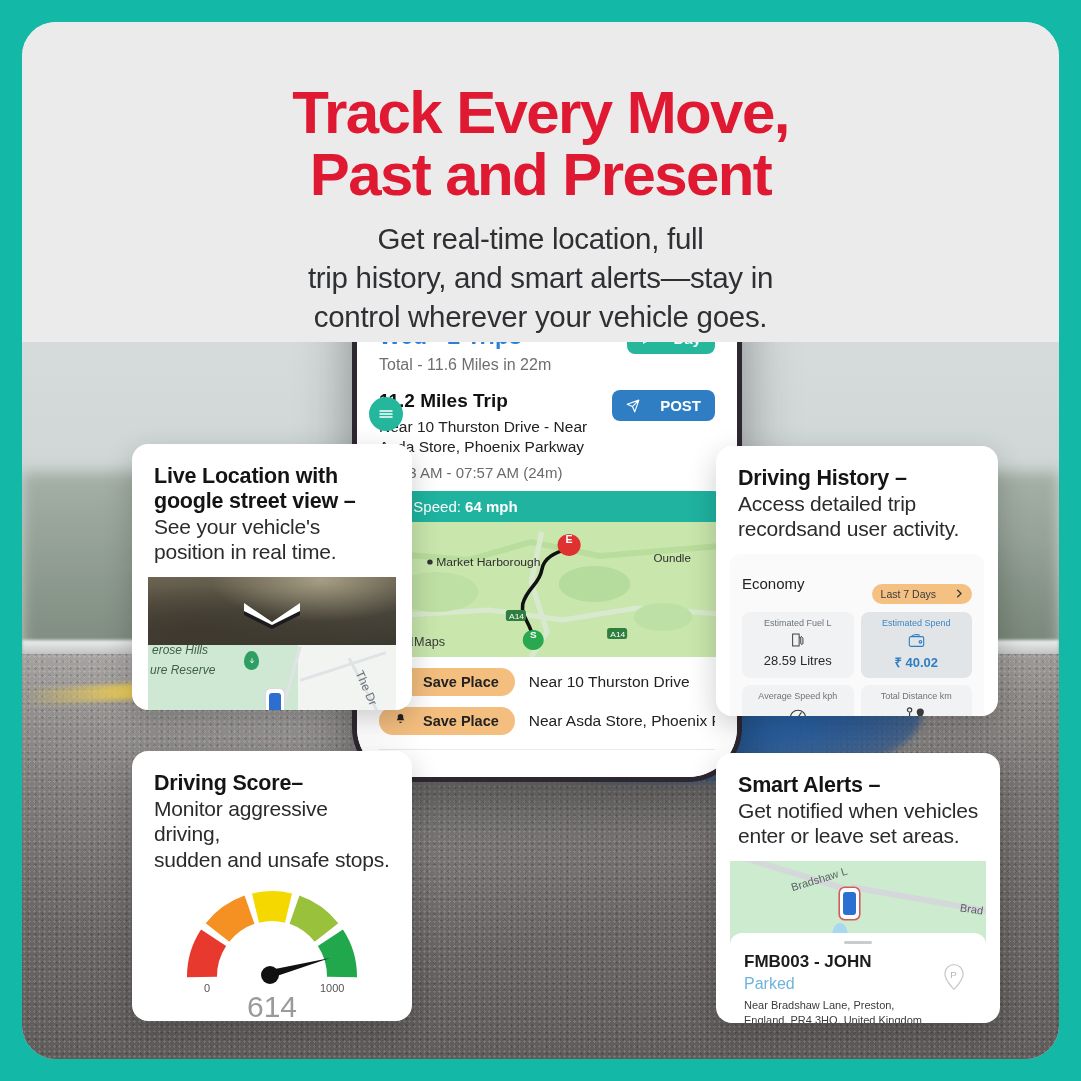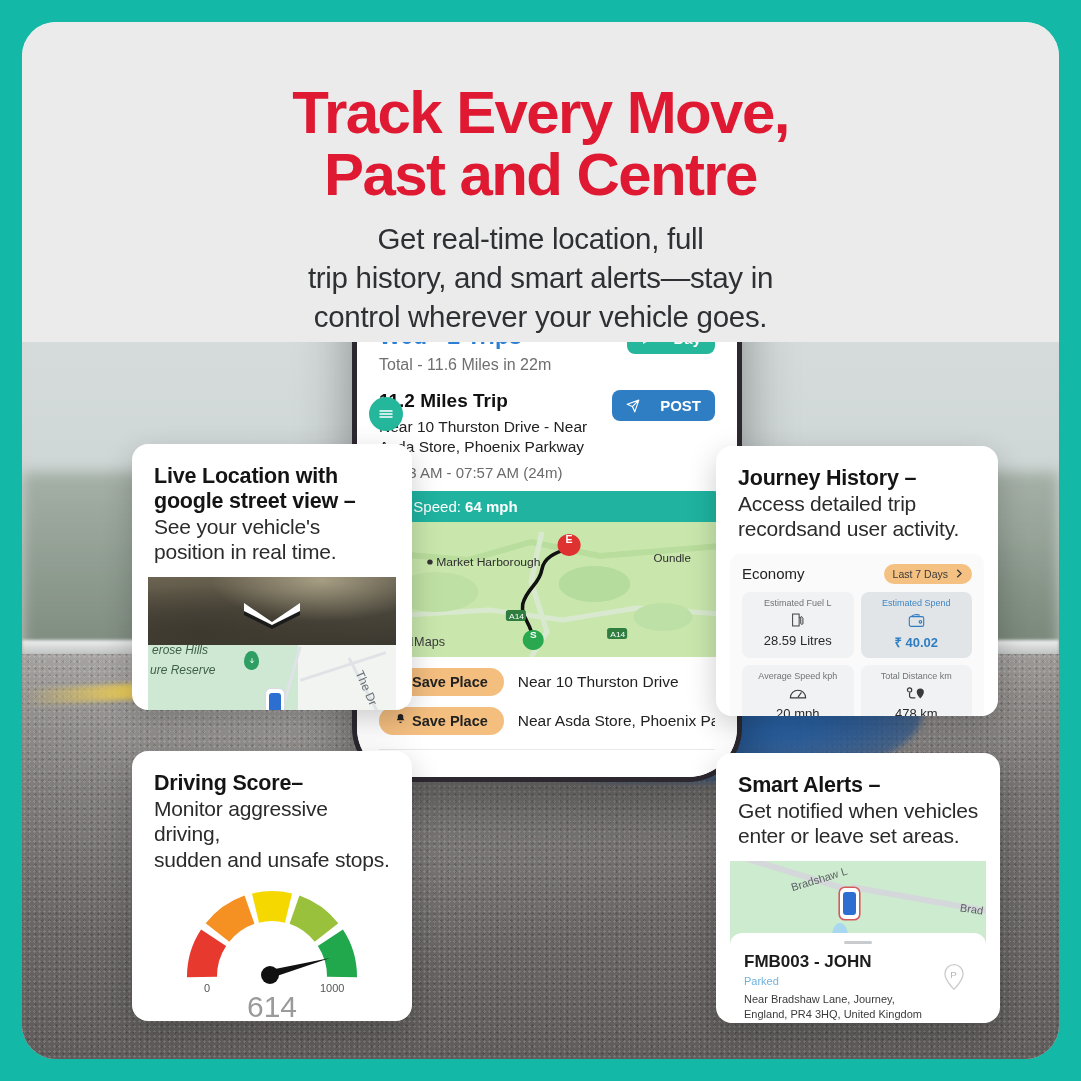--- a/index.html
+++ b/index.html
@@ -109,21 +109,21 @@
   .tc-title { font-size:19px; font-weight:700; color:#111; }
   .tc-sub { font-size:15.5px; color:#222; margin-top:5px; line-height:1.28; }
   .tc-time { font-size:15px; color:#6b6b6b; margin-top:7px; }
   .speedbar { margin-top:10px; background:#1fb3a0; color:#fff; font-size:15px;
               padding:7px 12px; border-radius:7px 7px 0 0; }
   .speedbar b { font-weight:700; }
   .tripmap { position:relative; height:135px; background:#c9e7ad; overflow:hidden;
              border-radius:0 0 7px 7px; }
   .saverow { display:flex; align-items:center; gap:14px; margin:11px 6px 0; }
   .savebtn { background:#f4be7f; color:#222; font-size:14.5px; font-weight:600;
-             border-radius:16px; padding:6px 16px; display:inline-flex; gap:6px;
+             border-radius:16px; padding:6px 16px; display:inline-flex; gap:17px;
              align-items:flex-start; white-space:nowrap; }
   .saveaddr { font-size:15.5px; color:#222; white-space:nowrap; overflow:hidden; }
   .teal-badge { position:absolute; left:12px; top:330px; width:34px; height:34px;
                 border-radius:50%; background:#25b79b; display:flex;
                 align-items:center; justify-content:center; z-index:5; }
 
   
   .fcard { position:absolute; background:#fff; border-radius:16px; z-index:40;
            box-shadow:0 10px 30px rgba(0,0,0,.20); overflow:hidden; }
   .fc-pad { padding:20px 22px 0; }
@@ -154,21 +154,21 @@
             border-radius:5px; background:#fff; box-shadow:0 0 0 1.5px #d9dde0; }
   .mm-car i { position:absolute; left:3px; top:4px; right:3px; bottom:4px;
               border-radius:3px; background:#2d6fd1; display:block; }
   .mm-rd { position:absolute; background:#dfe3e6; }
 
   
   .econ { margin:12px 14px 0; background:#fafafa; border-radius:10px; padding:10px 12px 8px; }
   .econ-top { display:flex; justify-content:space-between; align-items:center; }
   .econ-t { font-size:15px; color:#222; }
   .econ-pill { background:#f5c183; color:#3a3a3a; font-size:10.5px; border-radius:11px;
-               padding:4px 9px; display:flex; gap:8px; align-items:center; }
+               padding:4px 9px; display:flex; gap:20px; align-items:center;margin-top:20px; }
   .econ-grid { display:grid; grid-template-columns:1fr 1fr; gap:7px; margin-top:8px; }
   .econ-cell { background:#f1f2f3; border-radius:8px; padding:6px 4px 7px;
                text-align:center; }
   .econ-cell.hl { background:#e2e5e7; }
   .ec-l { font-size:9px; color:#6f7478; }
   .ec-l.b { color:#3f86c4; }
   .ec-v { font-size:13px; color:#2a2a2a; margin-top:3px; }
   .ec-v.b { color:#2f7ec4; font-weight:600; }
   .ec-ico { height:19px; display:flex; align-items:center; justify-content:center; margin-top:3px; }
 
@@ -186,21 +186,21 @@
             border-radius:5px; background:#fff; box-shadow:0 0 0 1.6px #d45b5b; }
   .sa-car i { position:absolute; left:3px; top:4px; right:3px; bottom:4px;
               border-radius:3px; background:#2d6fd1; display:block; }
   .sa-blob { position:absolute; left:102px; top:62px; width:16px; height:22px;
              border-radius:50% 50% 50% 50%/60% 60% 40% 40%; background:#a8d8ef; }
   .sa-sheet { position:relative; margin:-10px 14px 0; background:#fff;
               border-radius:12px 12px 0 0; padding:8px 14px 10px; }
   .sa-grab { width:28px; height:3px; border-radius:2px; background:#c9ccce;
              margin:0 auto 8px; }
   .sa-t { font-size:17px; font-weight:700; color:#1c1c1c; }
-  .sa-s { font-size:11px; color:#6fb3dd; margin-top:3px; }
+  .sa-s { font-size:16px; color:#6fb3dd; margin-top:3px; }
   .sa-a { font-size:11px; color:#3b3b3b; line-height:1.32; margin-top:5px; }
   .sa-p { position:absolute; right:18px; top:30px; width:28px; height:28px; }
 </style>
 </head>
 <body>
 
 <div id="stage">
   <div class="panel">
 
     <div class="photo">
@@ -210,21 +210,21 @@
       <div class="guard"></div>
       <div class="road"></div>
       <div class="yellowline"></div>
       <div class="carbg2"></div>
       <div class="carbg"></div>
     </div>
 
     <div class="hero">
       <div class="headline">
         <div>Track Every Move,</div>
-        <div>Past and Centre</div>
+        <div>Past and Present</div>
       </div>
       <div class="subhead">
         <div>Get real-time location, full</div>
         <div>trip history, and smart alerts—stay in</div>
         <div>control wherever your vehicle goes.</div>
       </div>
     </div>
 
     <div class="phone">
       <div class="phone-inner">
@@ -413,21 +413,21 @@
             </svg>
         </div>
         <div class="mm-car">
             <i></i>
           </div>
       </div>
     </div>
 
     <div class="fcard" id="card-journey">
       <div class="fc-pad">
-        <div class="fc-h">Journey History –</div>
+        <div class="fc-h">Driving History –</div>
         <div class="fc-p">Access detailed trip</div>
         <div class="fc-p">recordsand user activity.</div>
       </div>
       <div class="econ">
         <div class="econ-top">
           <span class="econ-t">Economy</span>
           <span class="econ-pill">
             <span>Last 7 Days</span>
             <svg width="7" height="9" viewBox="0 0 8 12" fill="none" stroke="#3a3a3a" stroke-width="1.8">
                 <path d="M1 1l5 5-5 5"></path>
@@ -520,21 +520,21 @@
         <div class="sa-lbl" style="left:230px;top:42px;transform:rotate(9deg);">Brad</div>
         <div class="sa-blob"></div>
         <div class="sa-car">
             <i></i>
           </div>
       </div>
       <div class="sa-sheet">
         <div class="sa-grab"></div>
         <div class="sa-t">FMB003 - JOHN</div>
         <div class="sa-s">Parked</div>
-        <div class="sa-a">Near Bradshaw Lane, Journey,</div>
+        <div class="sa-a">Near Bradshaw Lane, Preston,</div>
         <div class="sa-a" style="margin-top:1px;">England, PR4 3HQ, United Kingdom</div>
         <svg class="sa-p" viewBox="0 0 30 34">
           <path d="M15 2a11 11 0 0111 11c0 8-11 19-11 19S4 21 4 13A11 11 0 0115 2z" fill="none" stroke="#c9ccce" stroke-width="1.6"></path>
           <text x="10.5" y="18" font-size="12" fill="#b4b8bb" font-family="Liberation Sans">P</text>
         </svg>
       </div>
     </div>
 
   </div>
 </div>

